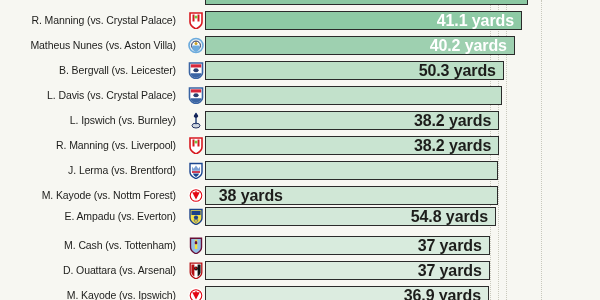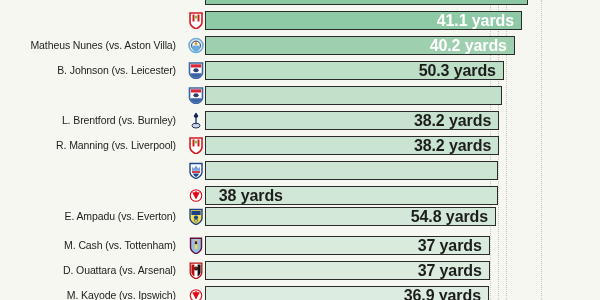--- a/index.html
+++ b/index.html
@@ -104,20 +104,21 @@
       <div class="gridline" style="left: 497.6px;"></div>
       <div class="gridline" style="left: 505.5px;"></div>
       <div class="gridline" style="left: 541px;"></div>
     </div>
 
   <div class="rows" id="rows">
       <div class="row" style="top: -17px;">
         <div class="row-bar" style="width: 322.502px; background: rgb(139, 200, 162);"></div>
       </div>
       <div class="row" style="top: 8px;">
+        <div class="row-label" style="color: rgb(29, 29, 27);">R. Manning (vs. Crystal Palace)</div>
         <div class="row-badge">
           <svg class="badge-svg" viewBox="0 0 16 17">
             <path d="M2 1h12v9c0 4-6 7-6 7S2 14 2 10z" fill="#fff" stroke="#d71920" stroke-width="1.6"></path>
             <rect x="4.5" y="2.5" width="2" height="7" fill="#d71920"></rect>
             <rect x="9.5" y="2.5" width="2" height="7" fill="#d71920"></rect>
             <circle cx="8" cy="5" r="1.6" fill="#7ac143"></circle>
           </svg>
         </div>
         <div class="row-bar" style="width: 317px; background: rgb(142, 202, 165);"></div>
         <div class="row-value" style="color: rgb(255, 255, 255); left: 0px; width: 514px; text-align: right;">41.1 yards</div>
@@ -129,45 +130,46 @@
             <circle cx="8" cy="8.5" r="7" fill="#e9eef2" stroke="#6cabdd" stroke-width="1.6"></circle>
             <circle cx="8" cy="8.5" r="4.4" fill="#fff" stroke="#1c2c5b" stroke-width="1"></circle>
             <path d="M4.4 8.5h7.2v3.3c0 1.8-3.6 3.3-3.6 3.3s-3.6-1.5-3.6-3.3z" fill="#6cabdd"></path>
             <circle cx="8" cy="6.4" r="1.5" fill="#c9a227"></circle>
           </svg>
         </div>
         <div class="row-bar" style="width: 309.9px; background: rgb(158, 208, 176);"></div>
         <div class="row-value" style="color: rgb(255, 255, 255); left: 0px; width: 506.926px; text-align: right;">40.2 yards</div>
       </div>
       <div class="row" style="top: 58px;">
-        <div class="row-label" style="color: rgb(29, 29, 27);">B. Johnson (vs. Leicester)</div>
+        <div class="row-label" style="color: rgb(29, 29, 27);">B. Bergvall (vs. Leicester)</div>
         <div class="row-badge">
           <svg class="badge-svg" viewBox="0 0 16 17">
             <path d="M1.5 1h13v9.5c0 4-6.5 6.5-6.5 6.5S1.5 14.5 1.5 10.5z" fill="#fff" stroke="#3a64a3" stroke-width="1.6"></path>
             <path d="M2.8 2.3h10.4v3.2H2.8z" fill="#d6263b"></path>
             <path d="M2.8 11.2h10.4v1c0 2-5.2 3.8-5.2 3.8s-5.2-1.8-5.2-3.8z" fill="#3a64a3"></path>
             <ellipse cx="8" cy="8.2" rx="2.6" ry="2" fill="#2a3f6e"></ellipse>
           </svg>
         </div>
         <div class="row-bar" style="width: 298.9px; background: rgb(188, 223, 198);"></div>
         <div class="row-value" style="color: rgb(29, 29, 27); left: 0px; width: 495.922px; text-align: right;">50.3 yards</div>
       </div>
       <div class="row" style="top: 83px;">
+        <div class="row-label" style="color: rgb(29, 29, 27);">L. Davis (vs. Crystal Palace)</div>
         <div class="row-badge">
           <svg class="badge-svg" viewBox="0 0 16 17">
             <path d="M1.5 1h13v9.5c0 4-6.5 6.5-6.5 6.5S1.5 14.5 1.5 10.5z" fill="#fff" stroke="#3a64a3" stroke-width="1.6"></path>
             <path d="M2.8 2.3h10.4v3.2H2.8z" fill="#d6263b"></path>
             <path d="M2.8 11.2h10.4v1c0 2-5.2 3.8-5.2 3.8s-5.2-1.8-5.2-3.8z" fill="#3a64a3"></path>
             <ellipse cx="8" cy="8.2" rx="2.6" ry="2" fill="#2a3f6e"></ellipse>
           </svg>
         </div>
         <div class="row-bar" style="width: 296.6px; background: rgb(194, 225, 203);"></div>
       </div>
       <div class="row" style="top: 108px;">
-        <div class="row-label" style="color: rgb(29, 29, 27);">L. Brentford (vs. Burnley)</div>
+        <div class="row-label" style="color: rgb(29, 29, 27);">L. Ipswich (vs. Burnley)</div>
         <div class="row-badge">
           <svg class="badge-svg" viewBox="0 0 16 17">
             <ellipse cx="8" cy="13.6" rx="4" ry="2.4" fill="#cfd6de" stroke="#132257" stroke-width="0.9"></ellipse>
             <rect x="7.3" y="4" width="1.4" height="8.2" fill="#1f3b73"></rect>
             <path d="M8 1.2c1.5 1 2.2 2 2.2 3 0 .9-1 1.5-2.2 1.5S5.8 5.1 5.8 4.2c0-1 .7-2 2.2-3z" fill="#132257"></path>
             <circle cx="8" cy="1.6" r="0.9" fill="#1f3b73"></circle>
           </svg>
         </div>
         <div class="row-bar" style="width: 294.2px; background: rgb(199, 227, 207);"></div>
         <div class="row-value" style="color: rgb(29, 29, 27); left: 0px; width: 491.206px; text-align: right;">38.2 yards</div>
@@ -179,31 +181,33 @@
             <path d="M2 1h12v9c0 4-6 7-6 7S2 14 2 10z" fill="#fff" stroke="#d71920" stroke-width="1.6"></path>
             <rect x="4.5" y="2.5" width="2" height="7" fill="#d71920"></rect>
             <rect x="9.5" y="2.5" width="2" height="7" fill="#d71920"></rect>
             <circle cx="8" cy="5" r="1.6" fill="#7ac143"></circle>
           </svg>
         </div>
         <div class="row-bar" style="width: 294.2px; background: rgb(201, 228, 209);"></div>
         <div class="row-value" style="color: rgb(29, 29, 27); left: 0px; width: 491.206px; text-align: right;">38.2 yards</div>
       </div>
       <div class="row" style="top: 158px;">
+        <div class="row-label" style="color: rgb(29, 29, 27);">J. Lerma (vs. Brentford)</div>
         <div class="row-badge">
           <svg class="badge-svg" viewBox="0 0 16 17">
             <path d="M2 1.5h12v8.5c0 4-6 6.6-6 6.6S2 14 2 10z" fill="#fff" stroke="#1b458f" stroke-width="1.4"></path>
             <path d="M4 4.5l1.6 2.2L8 3.6l2.4 3.1L12 4.5v4.2H4z" fill="#7b9fd4"></path>
             <rect x="4" y="9.2" width="8" height="1.6" fill="#c4122e"></rect>
             <path d="M5 11.6h6c-.4 2-3 3.4-3 3.4s-2.6-1.4-3-3.4z" fill="#1b458f"></path>
           </svg>
         </div>
         <div class="row-bar" style="width: 293.4px; background: rgb(205, 230, 212);"></div>
       </div>
       <div class="row" style="top: 183px;">
+        <div class="row-label" style="color: rgb(29, 29, 27);">M. Kayode (vs. Nottm Forest)</div>
         <div class="row-badge">
           <svg class="badge-svg" viewBox="0 0 16 17">
             <circle cx="8" cy="8.5" r="7" fill="#e30613" stroke="#fff" stroke-width="1.3"></circle>
             <circle cx="8" cy="8.5" r="5.2" fill="#fff"></circle>
             <path d="M4.2 5.2h7.6L8 12.4z" fill="#e30613"></path>
             <rect x="7.3" y="4.2" width="1.4" height="2.4" fill="#e30613"></rect>
           </svg>
         </div>
         <div class="row-bar" style="width: 292.6px; background: rgb(208, 231, 214);"></div>
         <div class="row-value" style="color: rgb(29, 29, 27); left: 6px; width: 489.634px; text-align: center;">38 yards</div>

